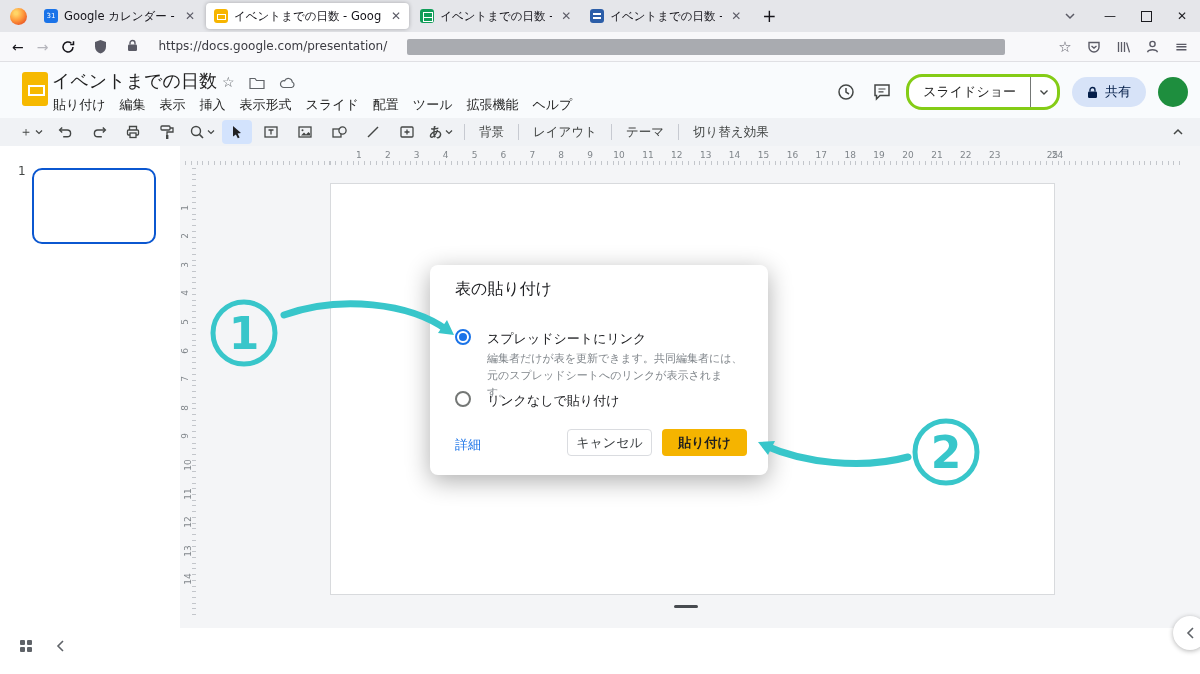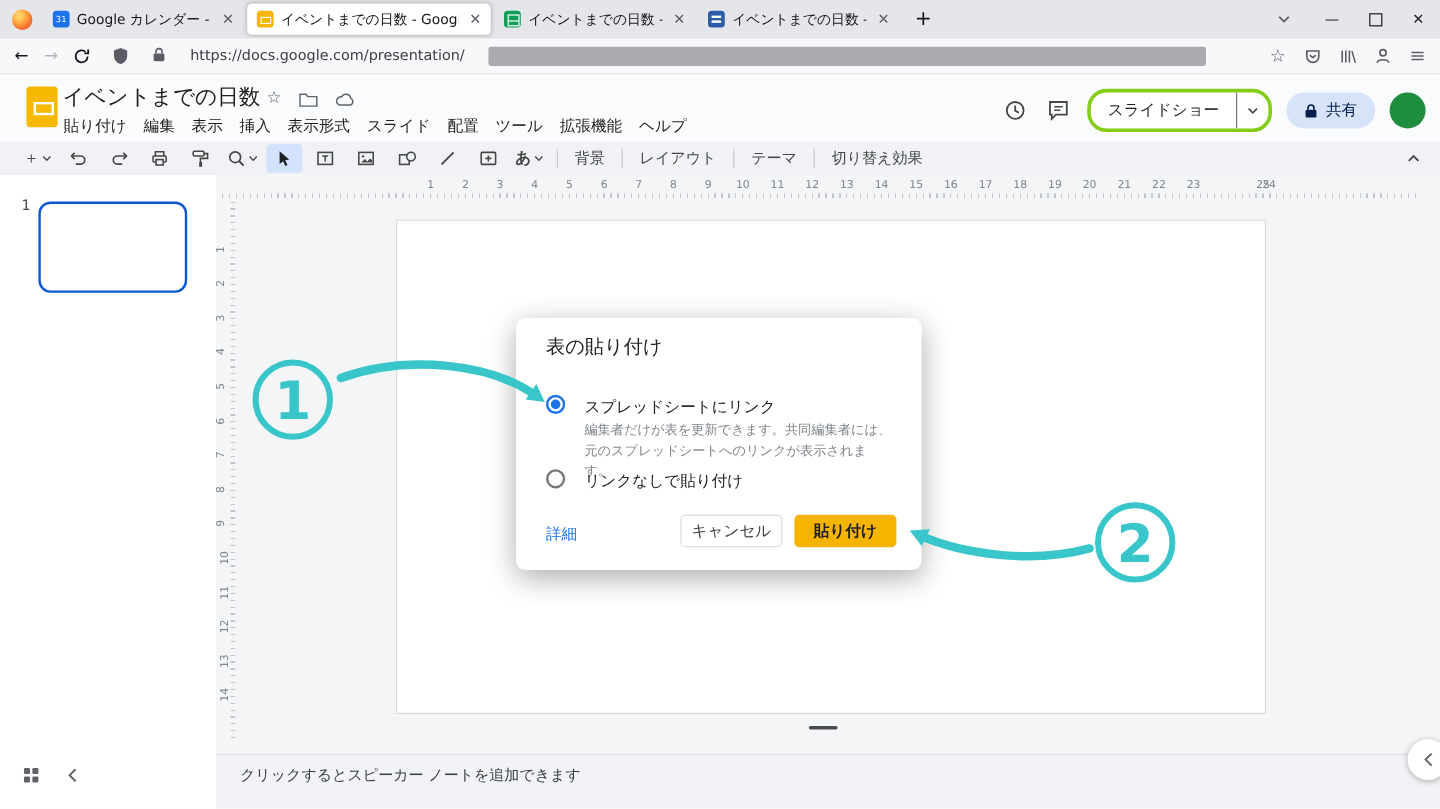--- a/index.html
+++ b/index.html
@@ -429,23 +429,20 @@
           <rect x="2" y="9" width="5" height="5" rx="1"></rect>
           <rect x="9" y="9" width="5" height="5" rx="1"></rect>
         </svg>
     </span>
     <span>
       <svg width="9" height="14">
           <path d="M7 2 L2 7 L7 12" stroke="#5f6368" stroke-width="1.6" fill="none"></path>
         </svg>
     </span>
   </div>
-  <div class="notesmain">
-    <div class="notes-text">クリックするとスピーカー ノートを追加できます</div>
-  </div>
 </div>
 <div class="fab">
   <svg width="9" height="14">
       <path d="M7 2 L2 7 L7 12" stroke="#5f6368" stroke-width="1.6" fill="none"></path>
     </svg>
 </div>
 
 <svg class="anno" width="1200" height="674">
   <circle cx="244" cy="333" r="31" fill="none" stroke-width="5" stroke="#38c6ca"></circle>
   <text x="244" y="349" text-anchor="middle" font-size="44" font-weight="bold" fill="#38c6ca">1</text>

